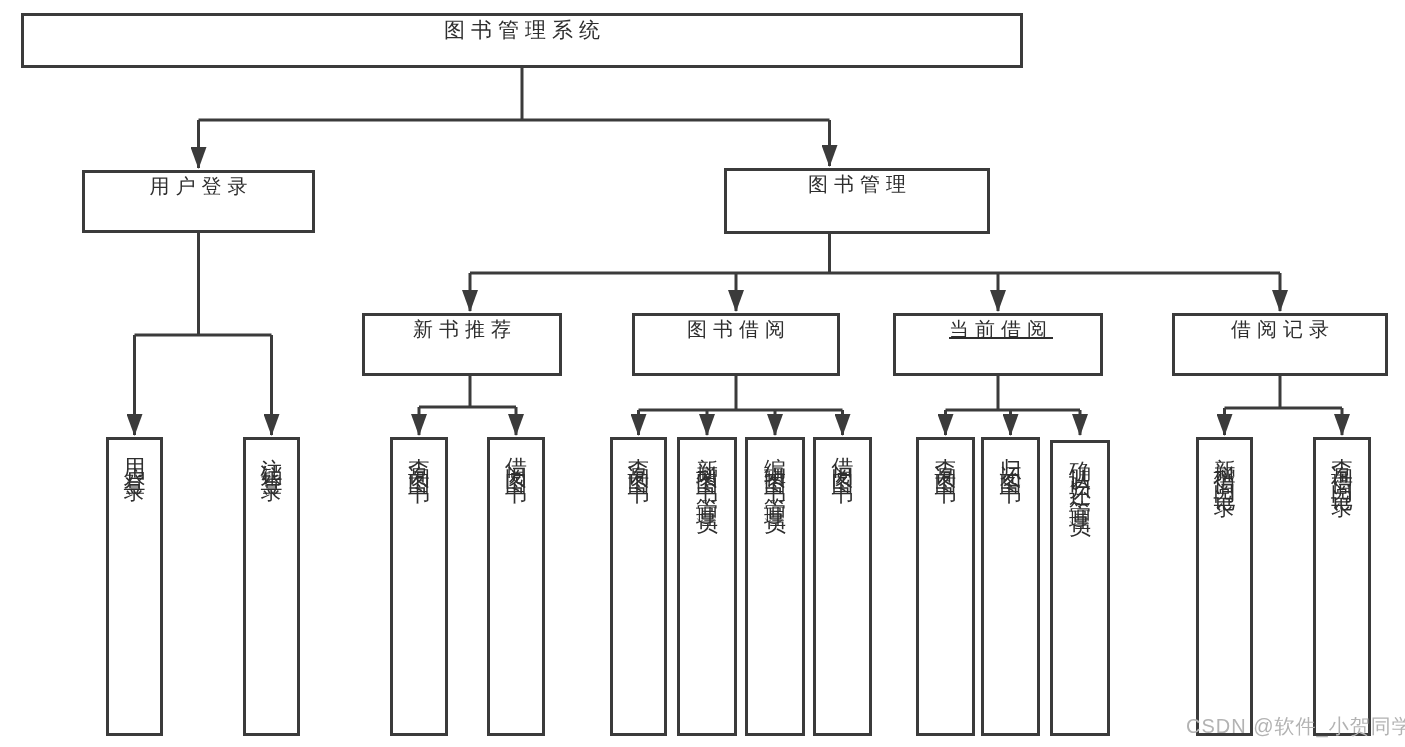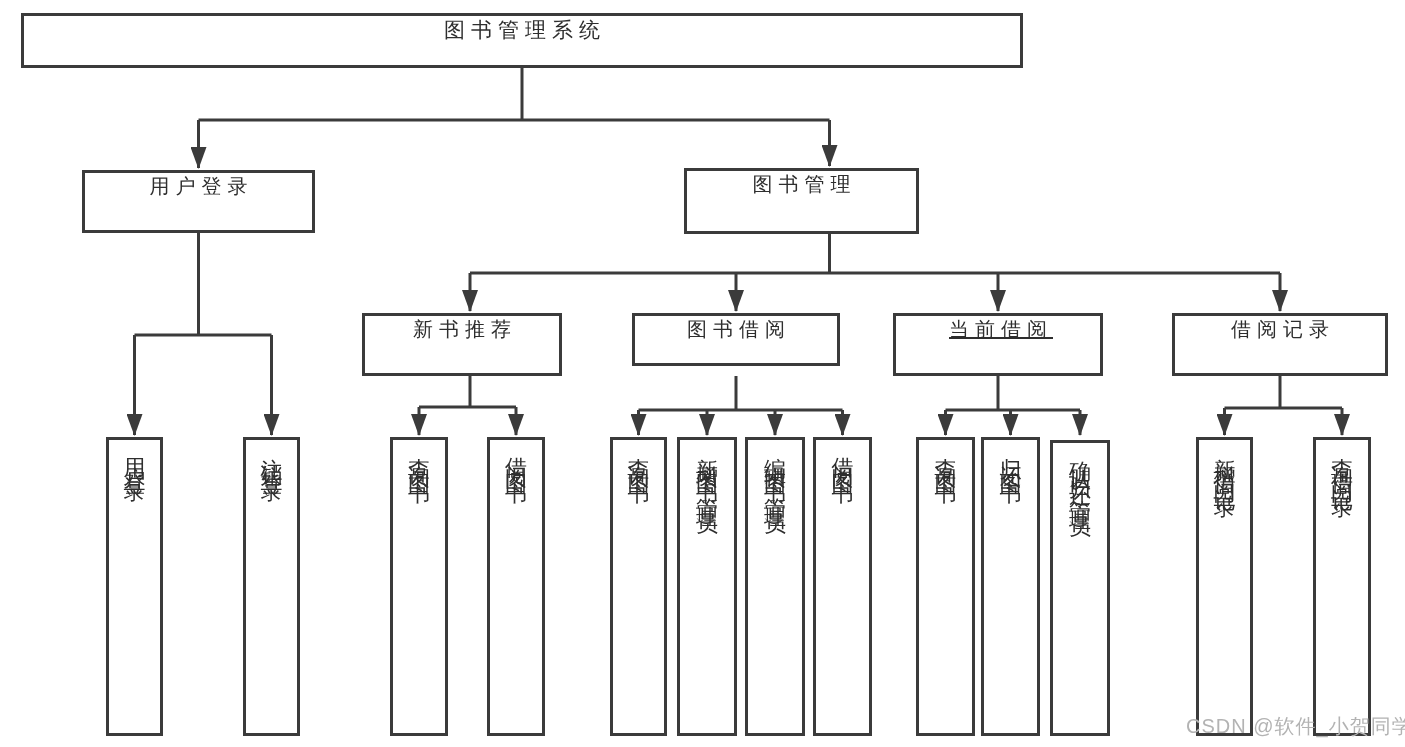--- a/index.html
+++ b/index.html
@@ -96,28 +96,28 @@
     </g>
   </svg>
 
   <div class="node h-node root-node" style="left:21px;top:13px;width:1002px;height:55px;">
     <span class="lbl">图书管理系统</span>
   </div>
 
   <div class="node h-node" style="left:82px;top:170px;width:233px;height:63px;">
     <span class="lbl">用户登录</span>
   </div>
-  <div class="node h-node" style="left:684px;top:168px;width:235px;height:66px;">
+  <div class="node h-node" style="left:724px;top:168px;width:266px;height:66px;">
     <span class="lbl">图书管理</span>
   </div>
 
   <div class="node h-node" style="left:362px;top:313px;width:200px;height:63px;">
     <span class="lbl">新书推荐</span>
   </div>
-  <div class="node h-node" style="left:632px;top:313px;width:208px;height:53px;">
+  <div class="node h-node" style="left:632px;top:313px;width:208px;height:63px;">
     <span class="lbl">图书借阅</span>
   </div>
   <div class="node h-node" style="left:893px;top:313px;width:210px;height:63px;text-decoration:underline;">
     <span class="lbl">当前借阅</span>
   </div>
   <div class="node h-node" style="left:1172px;top:313px;width:216px;height:63px;">
     <span class="lbl">借阅记录</span>
   </div>
 
   <div class="node leaf" style="left:106px;top:437px;width:57px;height:299px;">

